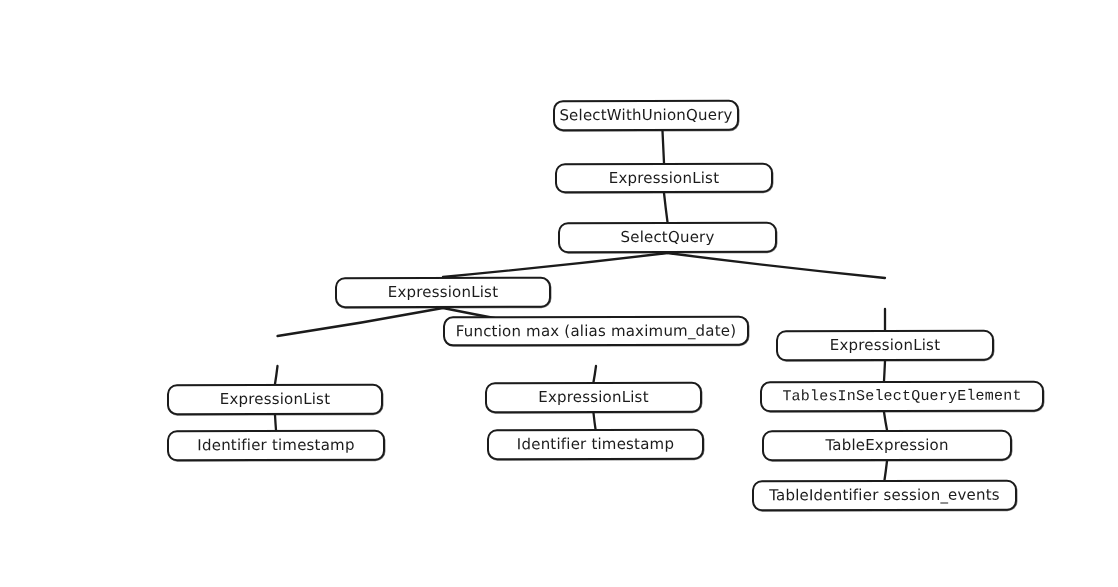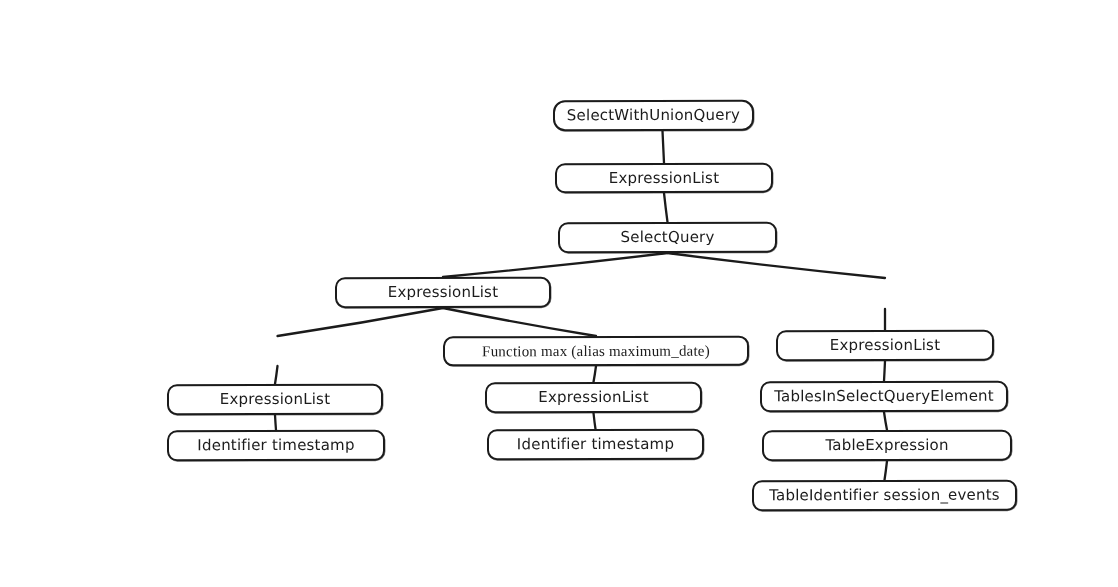--- a/index.html
+++ b/index.html
@@ -65,45 +65,45 @@
       <path d="M 277.5 366 Q 276.25 376.5 275 384" fill="none" stroke="#1b1b1b" stroke-width="2.3" stroke-linecap="round"></path>
       <path d="M 275 415 Q 275.5 424 276 430" fill="none" stroke="#1b1b1b" stroke-width="2.3" stroke-linecap="round"></path>
       <path d="M 596 366 Q 594.75 375.5 593.5 382" fill="none" stroke="#1b1b1b" stroke-width="2.3" stroke-linecap="round"></path>
       <path d="M 593.5 413 Q 594.5 422.5 595.5 429" fill="none" stroke="#1b1b1b" stroke-width="2.3" stroke-linecap="round"></path>
       <path d="M 885 309 Q 885 321 885 330" fill="none" stroke="#1b1b1b" stroke-width="2.3" stroke-linecap="round"></path>
       <path d="M 885 361 Q 884.5 372.5 884 381" fill="none" stroke="#1b1b1b" stroke-width="2.3" stroke-linecap="round"></path>
       <path d="M 884 412 Q 885.5 422.5 887 430" fill="none" stroke="#1b1b1b" stroke-width="2.3" stroke-linecap="round"></path>
       <path d="M 887 461 Q 885.75 472 884.5 480" fill="none" stroke="#1b1b1b" stroke-width="2.3" stroke-linecap="round"></path>
     </svg>
   <div class="node-layer">
-      <div class="tree-node" style="left: 553px; top: 100px; width: 201px; height: 31px; border-radius: 12px;">
+      <div class="tree-node" style="left: 553px; top: 100px; width: 186px; height: 31px;">
         <span class="node-label">SelectWithUnionQuery</span>
       </div>
       <div class="tree-node" style="left: 555px; top: 163px; width: 218px; height: 30px;">
         <span class="node-label">ExpressionList</span>
       </div>
       <div class="tree-node" style="left: 558px; top: 222px; width: 219px; height: 31px;">
         <span class="node-label">SelectQuery</span>
       </div>
       <div class="tree-node" style="left: 335px; top: 277px; width: 216px; height: 31px;">
         <span class="node-label">ExpressionList</span>
       </div>
-      <div class="tree-node" style="left: 443px; top: 336px; width: 306px; height: 30px; font-family: Liberation Serif, serif;">
+      <div class="tree-node" style="left: 443px; top: 316px; width: 306px; height: 30px;">
         <span class="node-label">Function max (alias maximum_date)</span>
       </div>
       <div class="tree-node" style="left: 776px; top: 330px; width: 218px; height: 31px;">
         <span class="node-label">ExpressionList</span>
       </div>
       <div class="tree-node" style="left: 167px; top: 384px; width: 216px; height: 31px;">
         <span class="node-label">ExpressionList</span>
       </div>
       <div class="tree-node" style="left: 485px; top: 382px; width: 217px; height: 31px;">
         <span class="node-label">ExpressionList</span>
       </div>
-      <div class="tree-node" style="left: 760px; top: 381px; width: 248px; height: 31px;">
+      <div class="tree-node" style="left: 760px; top: 381px; width: 284px; height: 31px; font-family: Liberation Mono, monospace;">
         <span class="node-label">TablesInSelectQueryElement</span>
       </div>
       <div class="tree-node" style="left: 167px; top: 430px; width: 218px; height: 31px;">
         <span class="node-label">Identifier timestamp</span>
       </div>
       <div class="tree-node" style="left: 487px; top: 429px; width: 217px; height: 31px;">
         <span class="node-label">Identifier timestamp</span>
       </div>
       <div class="tree-node" style="left: 762px; top: 430px; width: 250px; height: 31px;">
         <span class="node-label">TableExpression</span>

